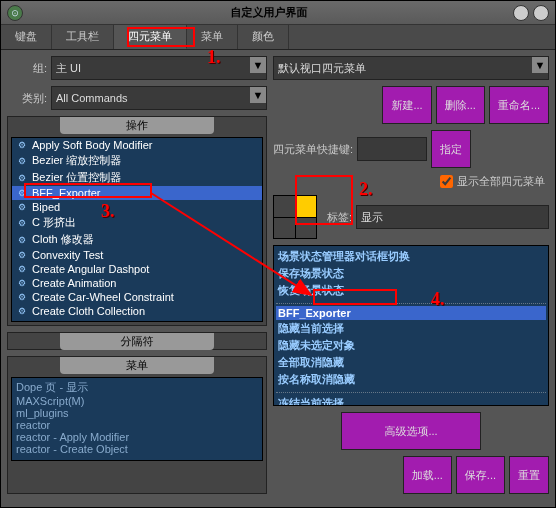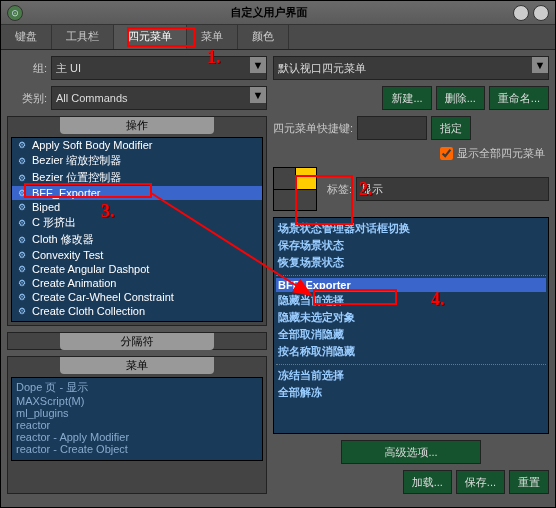--- a/index.html
+++ b/index.html
@@ -22,21 +22,21 @@
 .selectwrap { position:relative; flex:1; display:flex;}
 .selectwrap .arrow { position:absolute; right:1px; top:1px; width:16px; height:16px; background:#888; display:flex;align-items:center;justify-content:center;color:#000;}
 .panel { border:1px solid #222; background:#444; display:flex; flex-direction:column; }
 .panel-h { background:#999; color:#000; text-align:center; padding:1px 0; font-weight:normal; width:60%; margin:0 auto; border-radius:0 0 4px 4px;}
 .list { background:#1a3a5a; color:#fff; overflow:auto; flex:1; border:1px solid #000; margin:3px; }
 .list-item { padding:1px 4px; display:flex; align-items:center; gap:4px; white-space:nowrap;}
 .list-item .icon { width:12px; height:12px; display:inline-flex; align-items:center; justify-content:center; color:#9cf; font-size:9px;}
 .list-item.selected { background:#3a66cc; }
 .smalllist { height:84px; background:#1a3a5a; color:#9cf; border:1px solid #000; margin:3px; overflow:auto; padding:2px;}
 .smalllist div{ padding:0 2px; color:#8ac; }
-.btn { background:#14532d; color:#ddd; border:1px solid #222; padding:2px 8px; cursor:pointer; height:24px; }
+.btn { background:#a21caf; color:#ddd; border:1px solid #222; padding:2px 8px; cursor:pointer; height:38px; }
 .btnrow { display:flex; gap:4px; justify-content:flex-end;}
 .quad { width:44px; height:44px; border:1px solid #000; display:grid; grid-template-columns:1fr 1fr; grid-template-rows:1fr 1fr; background:#000; gap:1px;}
 .quad div{ background:#444;}
 .quad .on{ background:#ffcc00;}
 .check { display:flex;align-items:center;gap:4px;color:#ccc;}
 .check input{accent-color:#f60;}
 .rightlist { background:#1a3a5a; color:#9cf; flex:1; border:1px solid #000; overflow:auto; padding:2px;}
 .rightlist div{ padding:1px 2px;font-weight:bold;}
 .rightlist .sel{ background:#3a66cc; color:#fff;}
 .rightlist .sep{ border-bottom:1px dotted #678; margin:2px 0; height:0;}

